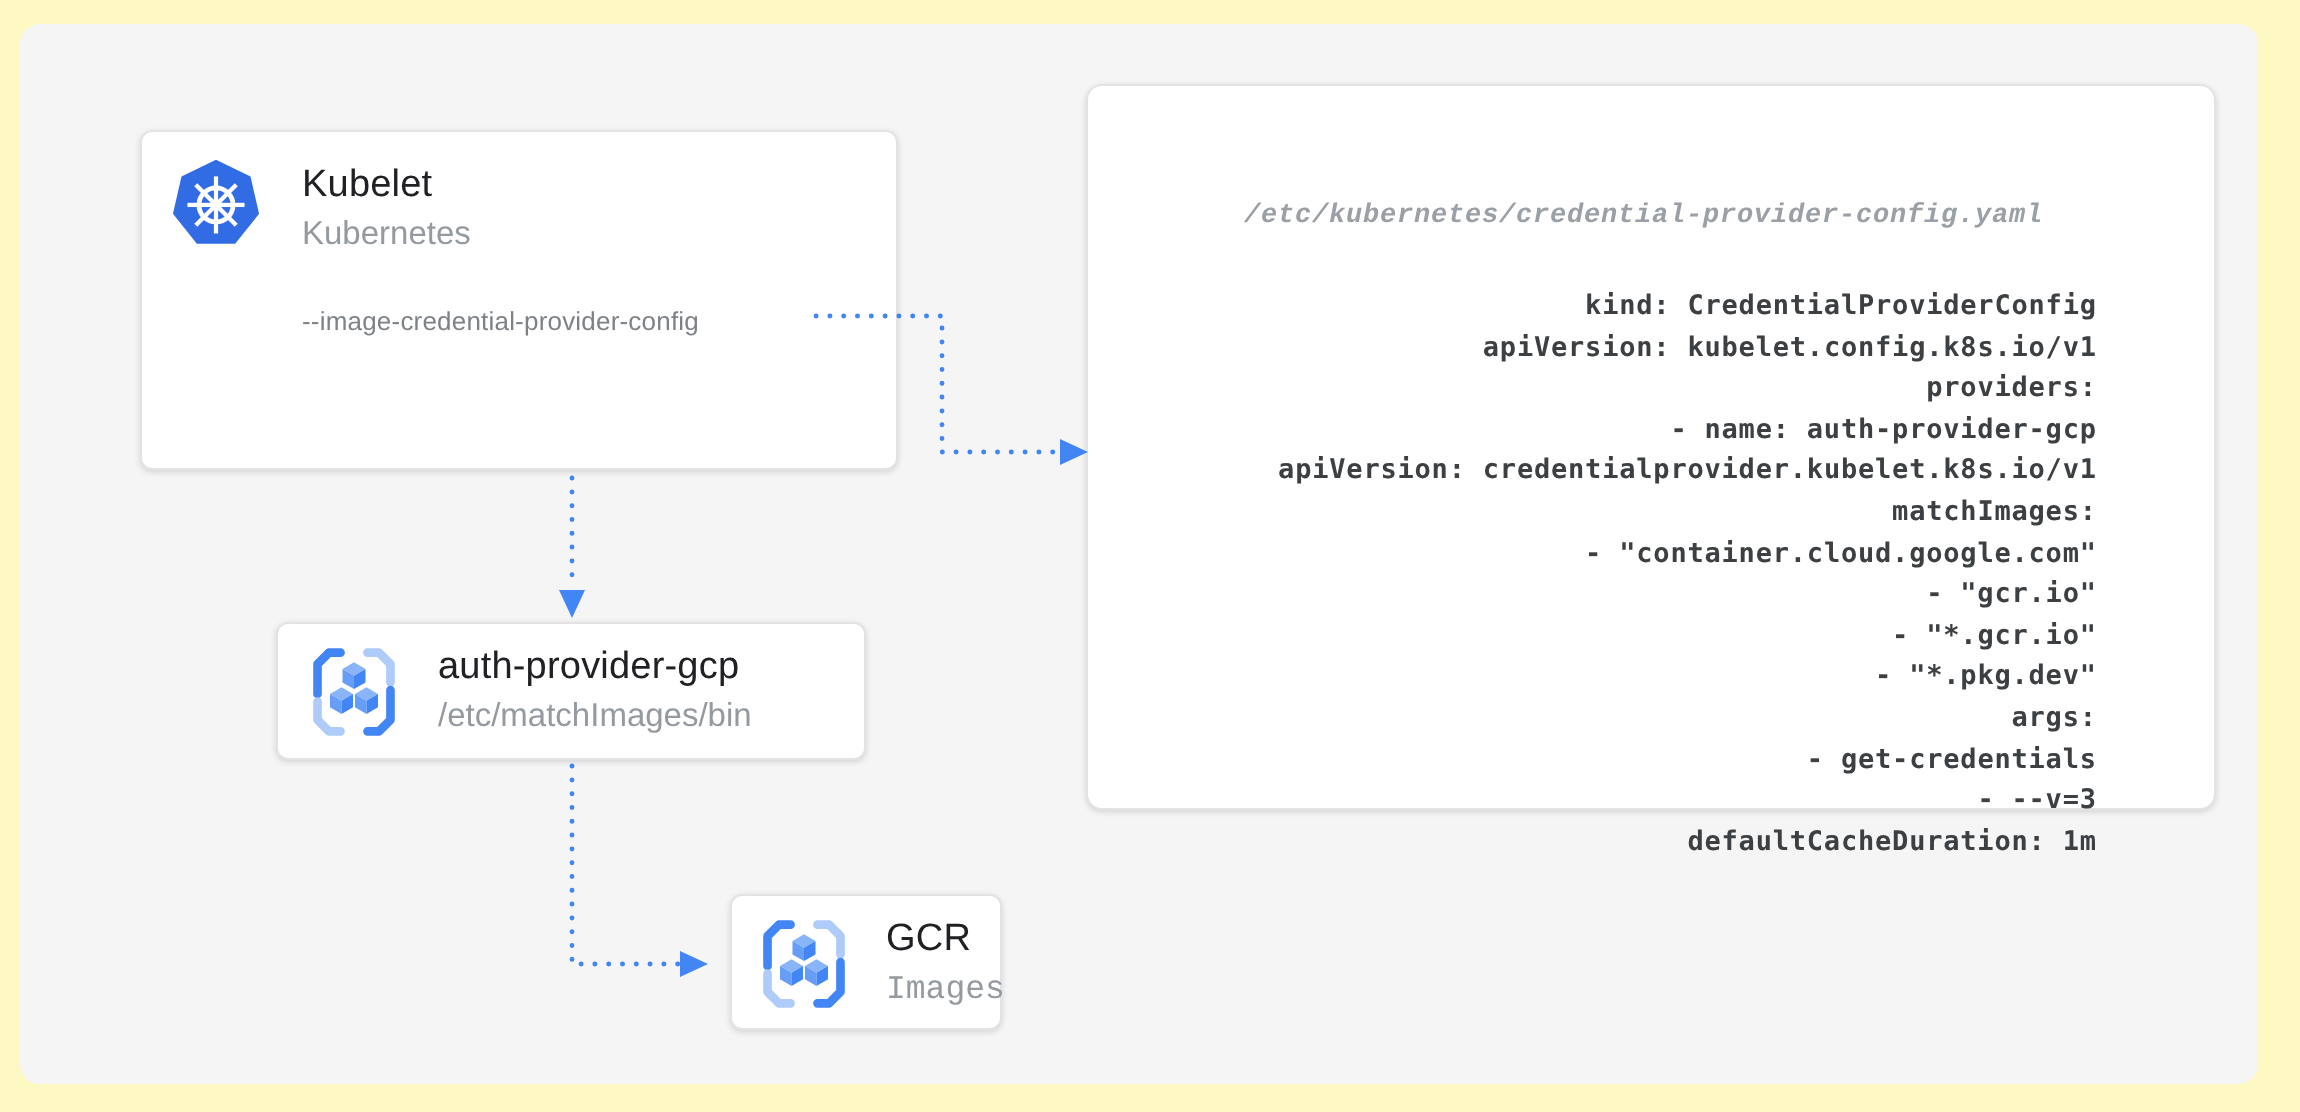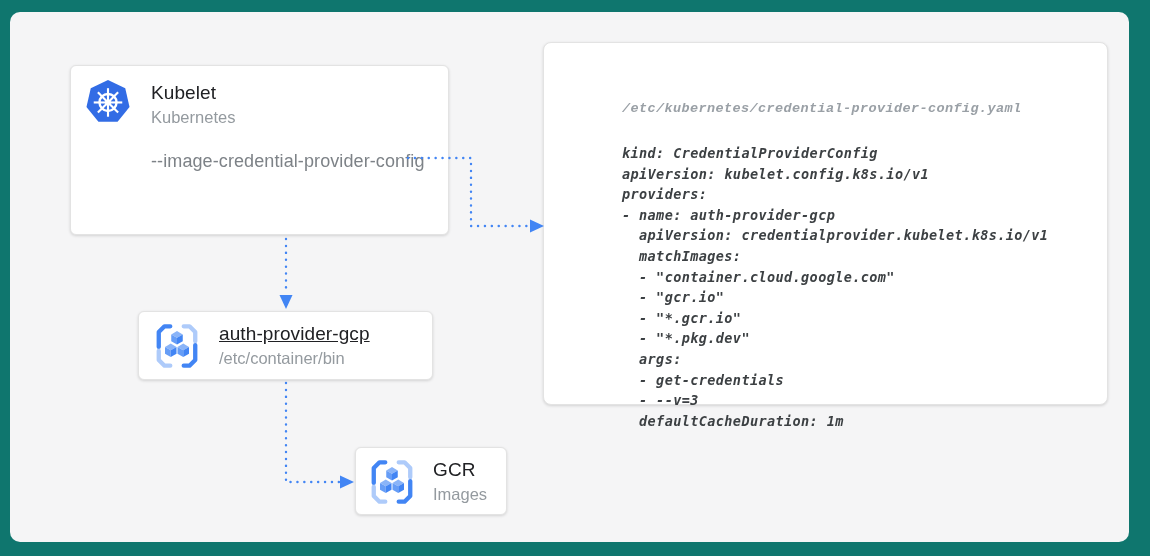--- a/index.html
+++ b/index.html
@@ -1,40 +1,40 @@
 <!DOCTYPE html>
 <html><head>
 <meta charset="utf-8">
 <style>
   * { margin: 0; padding: 0; box-sizing: border-box; }
   html, body { background: #ffffff; font-family: "Liberation Sans", sans-serif; }
   #page {
     position: relative;
     width: 1150px;
     height: 556px;
-    background: #0f766e;
+    background: #fef9c3;
     overflow: hidden;
   }
   .canvas {
     position: absolute;
     left: 10px; top: 12px;
     width: 1119px; height: 530px;
     background: #f5f5f6;
     border-radius: 10px;
   }
   .card {
     position: absolute;
     background: #ffffff;
     border: 1px solid #e3e3e3;
     border-radius: 6px;
     box-shadow: 0 1px 3px rgba(0,0,0,0.14);
   }
   #kubelet-card { left: 70px; top: 65px; width: 379px; height: 170px; }
   #auth-card    { left: 138px; top: 311px; width: 295px; height: 69px; }
-  #gcr-card     { left: 355px; top: 447px; width: 152px; height: 68px; }
+  #gcr-card     { left: 365px; top: 447px; width: 136px; height: 68px; }
   #config-panel {
     left: 543px; top: 42px; width: 565px; height: 363px;
     border-radius: 8px;
   }
   .card-icon { position: absolute; }
   #kubelet-card .card-icon { left: 14px; top: 13px; width: 46px; height: 46px; }
   #auth-card .card-icon    { left: 14px; top: 10px; width: 48px; height: 48px; }
   #gcr-card .card-icon     { left: 12px; top: 10px; width: 48px; height: 48px; }
 
   .card-title {
@@ -46,56 +46,56 @@
   }
   .card-subtitle {
     position: absolute;
     font-size: 16.5px;
     color: #949a9f;
     white-space: nowrap;
     text-align: right;
   }
   #kubelet-card .card-title    { left: 80px; top: 16px; }
   #kubelet-card .card-subtitle { left: 80px; top: 42px; }
-  #auth-card .card-title       { left: 80px; top: 11px; text-decoration: underline; }
+  #auth-card .card-title       { left: 80px; top: 11px; }
   #auth-card .card-subtitle    { left: 80px; top: 37px; }
   #gcr-card .card-title        { left: 77px; top: 11px; }
-  #gcr-card .card-subtitle     { left: 77px; top: 37px; }
+  #gcr-card .card-subtitle     { left: 77px; top: 37px; font-family: Liberation Mono, monospace; }
 
   .flag-list {
     position: absolute;
     left: 80px; top: 81px;
-    font-size: 18px;
+    font-size: 13px;
     line-height: 28px;
     color: #7d8287;
     letter-spacing: 0.1px;
     white-space: nowrap;
   }
   .code-filename {
     position: absolute;
     left: 78px; top: 58px;
     font-family: Liberation Mono, monospace;
     font-style: italic;
     font-weight: bold;
     font-size: 13.5px;
     letter-spacing: 0.4px;
     color: #9aa0a6;
     white-space: nowrap;
   }
   .code-block {
     position: absolute;
     left: 78px; top: 100px;
     font-family: "DejaVu Sans Mono", monospace;
-    font-style: italic;
     font-weight: bold;
     font-size: 13.5px;
     line-height: 20.6px;
     letter-spacing: 0.4px;
     color: #3c4043;
     white-space: pre;
+    text-align: right;
   }
   #arrow-overlay {
     position: absolute;
     left: 0; top: 0;
     width: 1150px; height: 556px;
     pointer-events: none;
   }
 </style>
 </head>
 <body>
@@ -144,21 +144,21 @@
           <polygon points="37,45 49,52 37,59 25,52" fill="#8ab4f8"></polygon>
           <polygon points="25,52 37,59 37,73 25,66" fill="#669df6"></polygon>
           <polygon points="49,52 37,59 37,73 49,66" fill="#4285f4"></polygon>
           <polygon points="63,45 75,52 63,59 51,52" fill="#8ab4f8"></polygon>
           <polygon points="51,52 63,59 63,73 51,66" fill="#669df6"></polygon>
           <polygon points="75,52 63,59 63,73 75,66" fill="#4285f4"></polygon>
         </g>
       </svg>
     </span>
     <div class="card-title">auth-provider-gcp</div>
-    <div class="card-subtitle">/etc/container/bin</div>
+    <div class="card-subtitle">/etc/matchImages/bin</div>
   </div>
 
   <div class="card" id="gcr-card">
     <span class="card-icon">
       <svg viewBox="0 0 100 100" width="48" height="48">
         <g fill="none" stroke-width="9" stroke-linecap="round" stroke-linejoin="round">
           <path d="M36,9 L24,9 L12,21 L12,52" stroke="#4285f4"></path>
           <path d="M12,60 L12,79 L24,91 L36,91" stroke="#aecbfa"></path>
           <path d="M64,9 L76,9 L88,21 L88,40" stroke="#aecbfa"></path>
           <path d="M88,48 L88,79 L76,91 L64,91" stroke="#4285f4"></path>

